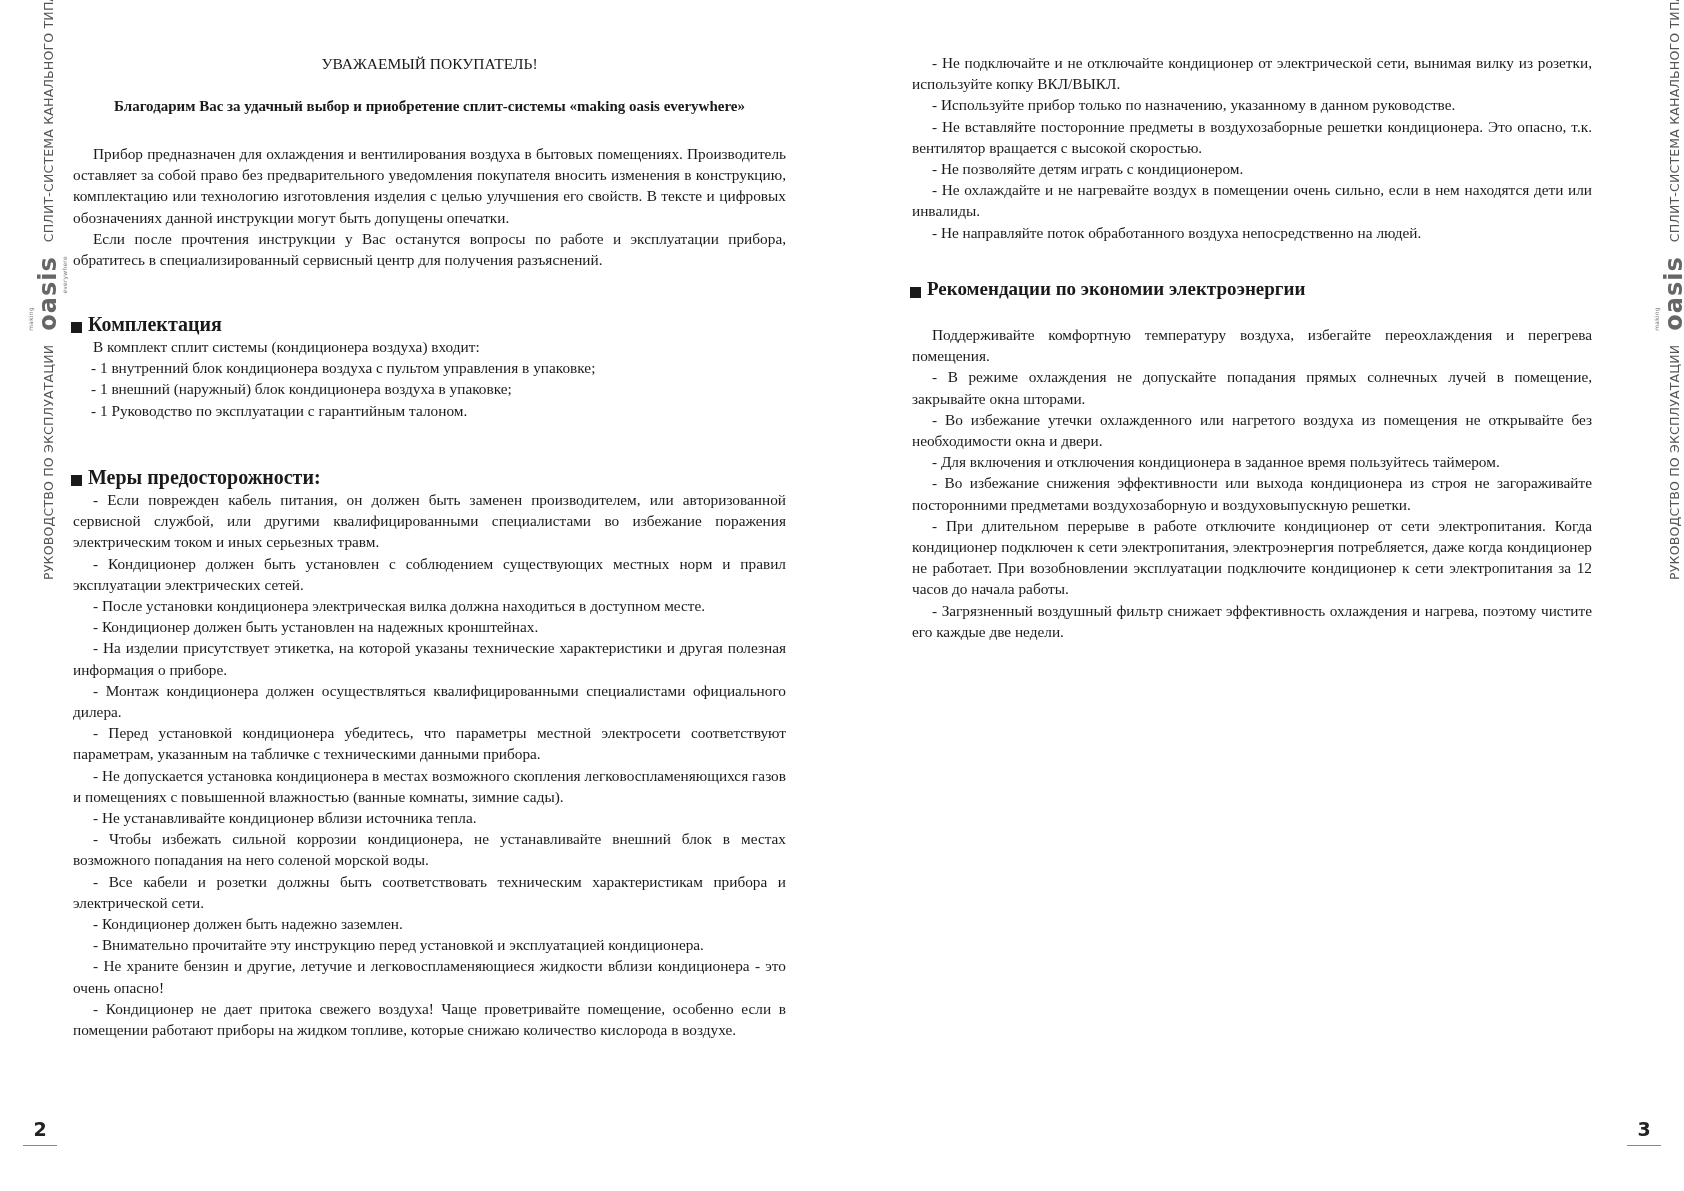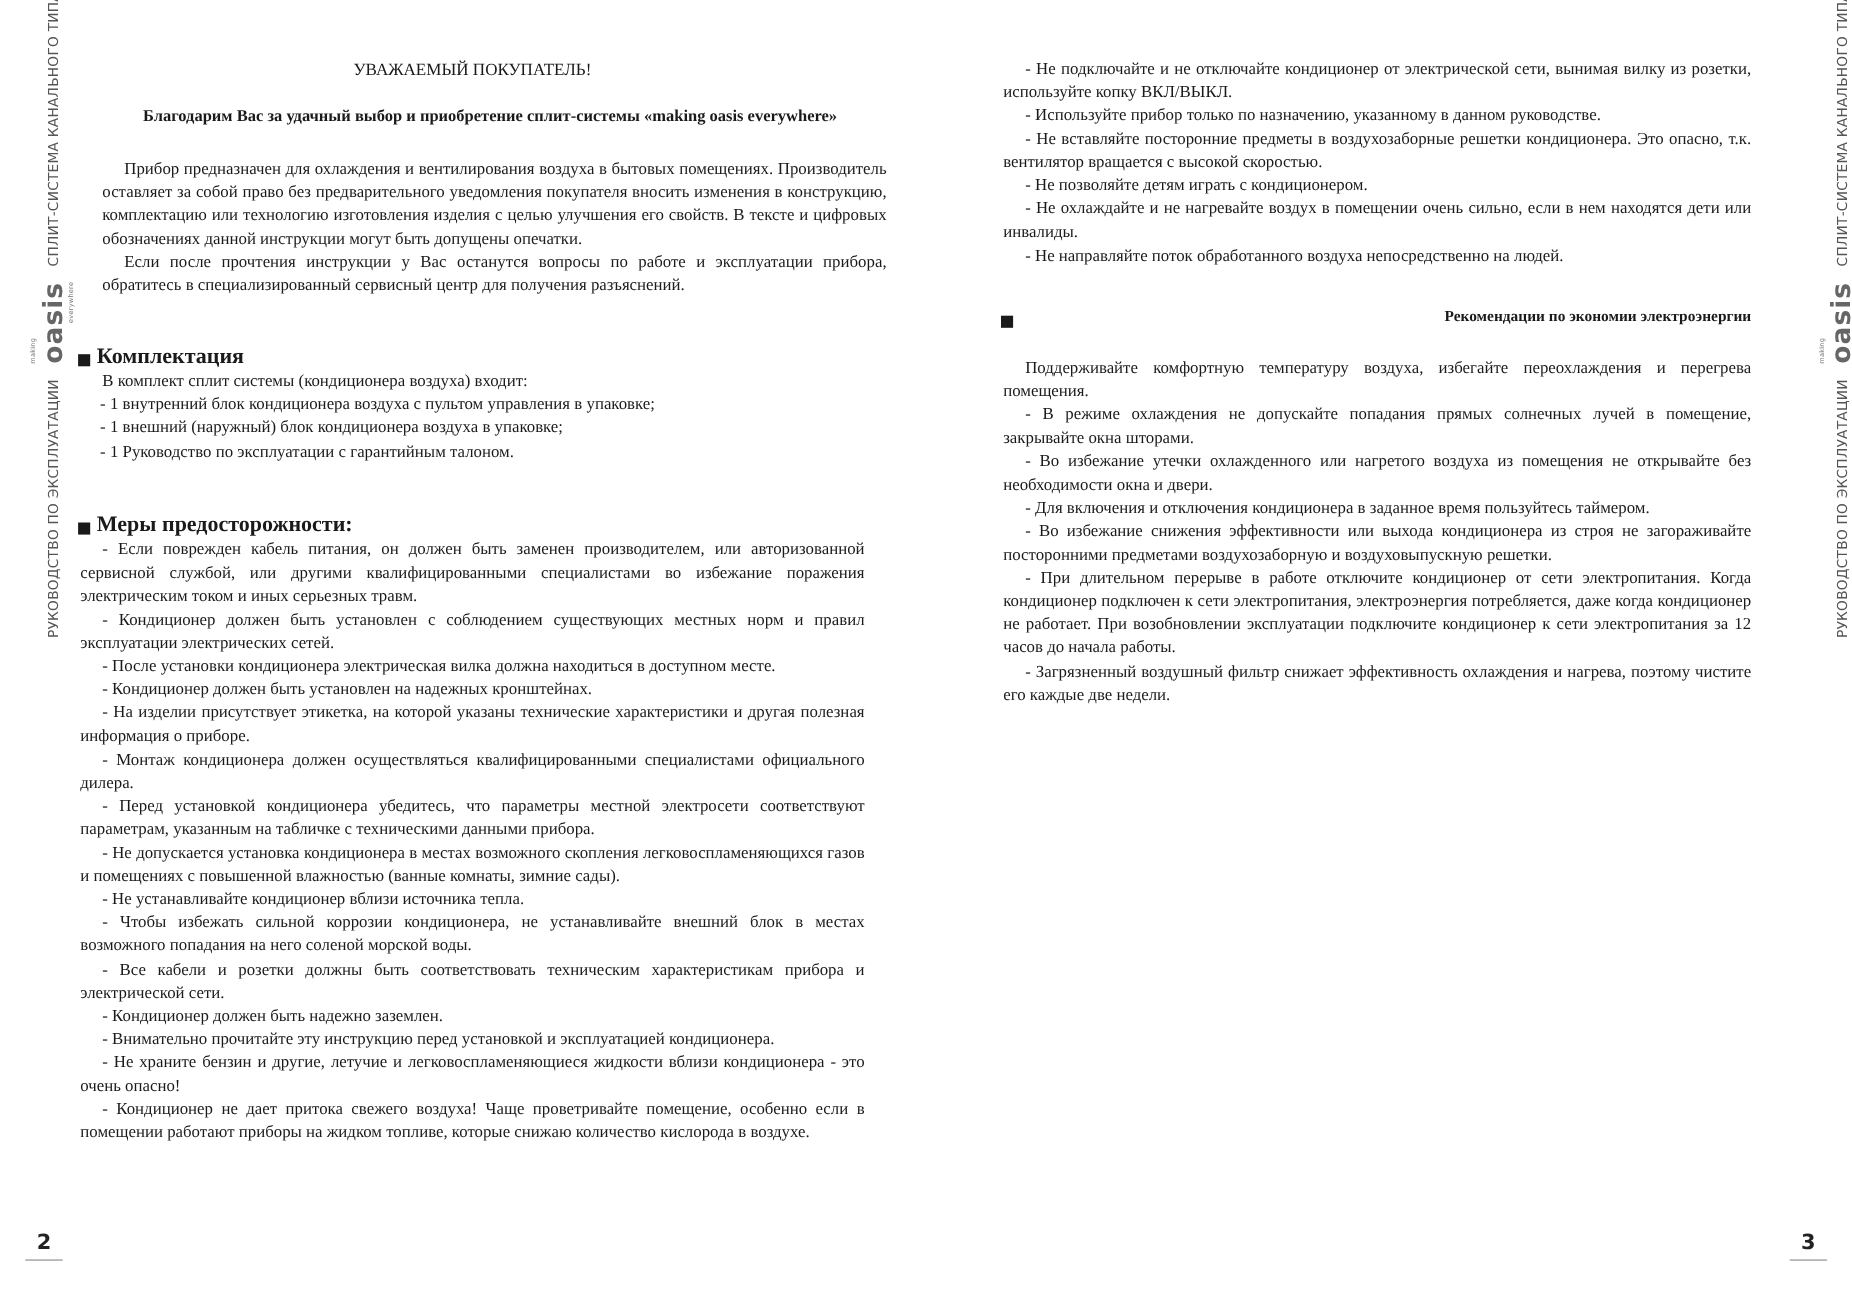--- a/index.html
+++ b/index.html
@@ -15,21 +15,21 @@
   .logo { display:inline-flex; align-items:center; margin:0 14px; color:#777; position:relative; }
   .logo .making { font-size:6px; position:absolute; left:0; top:-9px; }
   .logo .oasis { font-family:"DejaVu Sans", sans-serif; font-weight:bold; font-size:24px; color:#666; letter-spacing:1px; line-height:1; }
   .logo .every { font-size:6px; position:absolute; right:0; bottom:-8px; }
   .col { position:absolute; top:0; font-size:15.3px; line-height:21.2px; text-align:justify; }
   .col.left { left:73px; width:713px; }
   .col.right { left:912px; width:680px; }
   p { margin:0; }
   .ind { text-indent:20px; }
   .title { font-weight:normal; text-align:center; font-size:15.5px; position:absolute; top:53px; left:0; width:100%; }
-  .thanks { font-weight:bold; text-align:center; font-size:15px; position:absolute; top:96px; left:16px; width:100%; }
+  .thanks { font-weight:bold; text-align:center; font-size:15px; position:absolute; top:96px; left:0; width:100%; }
   .block { position:absolute; left:0; width:100%; }
   .section-h { font-weight:bold; font-size:20px; line-height:24px; display:flex; align-items:center; }
   .sq { display:inline-block; width:11px; height:11px; background:#1a1a1a; margin-right:6px; margin-top:6px; }
   .pnum { position:absolute; top:1118px; font-family:"DejaVu Sans", sans-serif; font-weight:bold; font-size:19px; color:#222; width:34px; text-align:center; }
   .pline { position:absolute; top:1145px; height:1px; width:34px; background:#888; }
 </style>
 </head>
 <body>
 
 <div class="sidebar left">
@@ -53,21 +53,21 @@
 
     </span>
     <span>СПЛИТ-СИСТЕМА КАНАЛЬНОГО ТИПА</span>
   </div>
 </div>
 
 <div class="col left">
   <div class="title">УВАЖАЕМЫЙ ПОКУПАТЕЛЬ!</div>
   <div class="thanks">Благодарим Вас за удачный выбор и приобретение сплит-системы «making oasis everywhere»</div>
 
-  <div class="block" style="top:143px;margin-left:20px;">
+  <div class="block" style="top:143px;">
     <p class="ind">Прибор предназначен для охлаждения и вентилирования воздуха в бытовых помещениях. Производитель оставляет за собой право без предварительного уведомления покупателя вносить изменения в конструкцию, комплектацию или технологию изготовления изделия с целью улучшения его свойств. В тексте и цифровых обозначениях данной инструкции могут быть допущены опечатки.</p>
     <p class="ind">Если после прочтения инструкции у Вас останутся вопросы по работе и эксплуатации прибора, обратитесь в специализированный сервисный центр для получения разъяснений.</p>
   </div>
 
   <div class="block" style="top:312px;">
     <div class="section-h" style="margin-left:-2px;">
       <span class="sq"></span>
       <span>Комплектация</span>
     </div>
     <p style="padding-left:20px;">В комплект сплит системы (кондиционера воздуха) входит:</p>
@@ -103,21 +103,21 @@
   <div class="block" style="top:52px;">
     <p class="ind">- Не подключайте и не отключайте кондиционер от электрической сети, вынимая вилку из розетки, используйте копку ВКЛ/ВЫКЛ.</p>
     <p class="ind">- Используйте прибор только по назначению, указанному в данном руководстве.</p>
     <p class="ind">- Не вставляйте посторонние предметы в воздухозаборные решетки кондиционера. Это опасно, т.к. вентилятор вращается с высокой скоростью.</p>
     <p class="ind">- Не позволяйте детям играть с кондиционером.</p>
     <p class="ind">- Не охлаждайте и не нагревайте воздух в помещении очень сильно, если в нем находятся дети или инвалиды.</p>
     <p class="ind">- Не направляйте поток обработанного воздуха непосредственно на людей.</p>
   </div>
 
   <div class="block" style="top:277px;">
-    <div class="section-h" style="margin-left:-2px; font-size:14px;justify-content:space-between;">
+    <div class="section-h" style="margin-left:-2px; font-size:19px;">
       <span class="sq"></span>
       <span>Рекомендации по экономии электроэнергии</span>
     </div>
     <div style="height:23px;"></div>
     <p class="ind">Поддерживайте комфортную температуру воздуха, избегайте переохлаждения и перегрева помещения.</p>
     <p class="ind">- В режиме охлаждения не допускайте попадания прямых солнечных лучей в помещение, закрывайте окна шторами.</p>
     <p class="ind">- Во избежание утечки охлажденного или нагретого воздуха из помещения не открывайте без необходимости окна и двери.</p>
     <p class="ind">- Для включения и отключения кондиционера в заданное время пользуйтесь таймером.</p>
     <p class="ind">- Во избежание снижения эффективности или выхода кондиционера из строя не загораживайте посторонними предметами воздухозаборную и воздуховыпускную решетки.</p>
     <p class="ind">- При длительном перерыве в работе отключите кондиционер от сети электропитания. Когда кондиционер подключен к сети электропитания, электроэнергия потребляется, даже когда кондиционер не работает. При возобновлении эксплуатации подключите кондиционер к сети электропитания за 12 часов до начала работы.</p>

